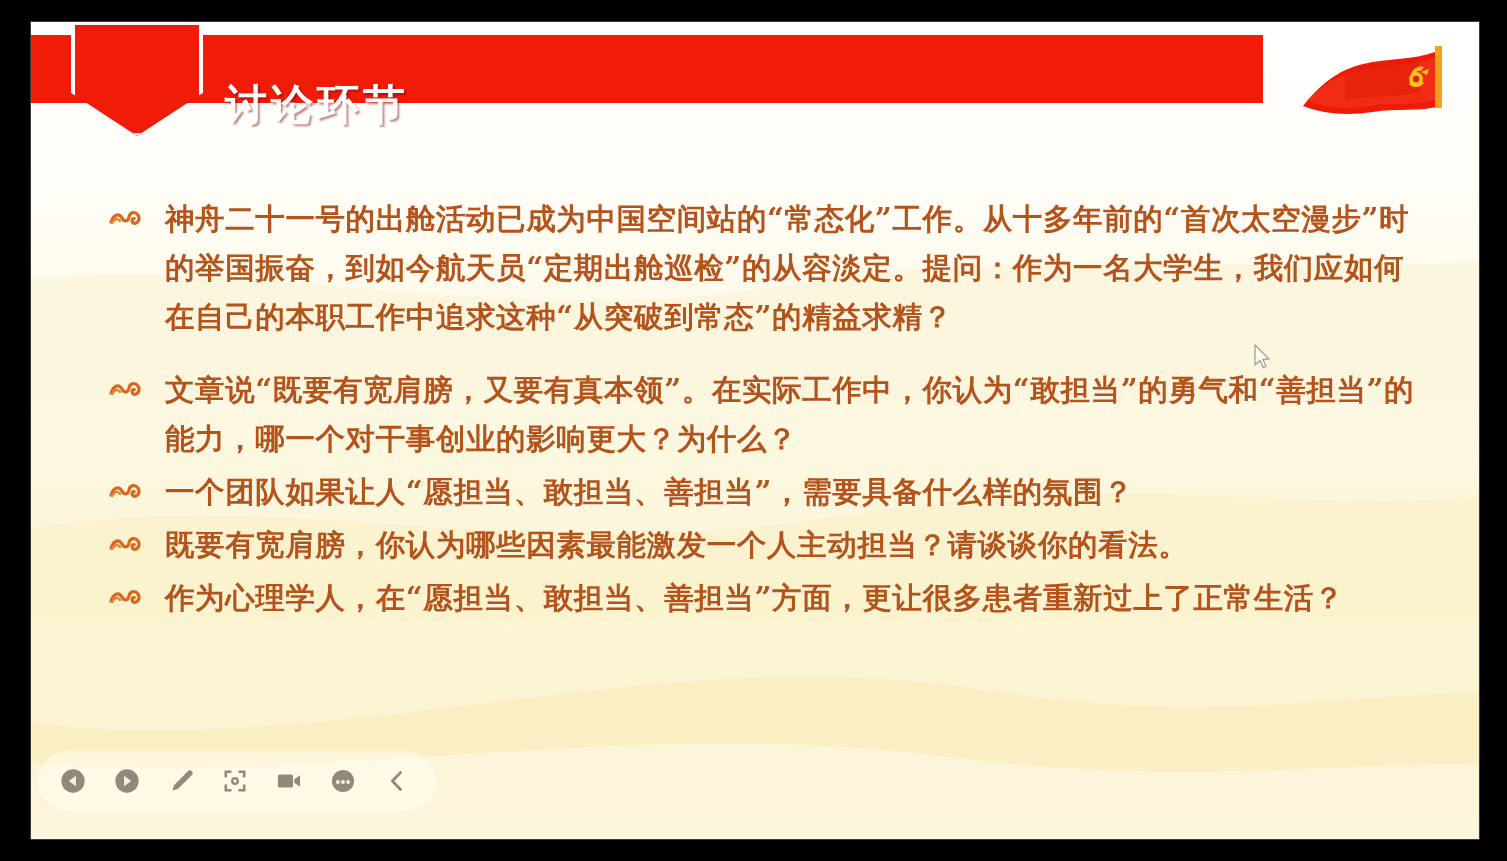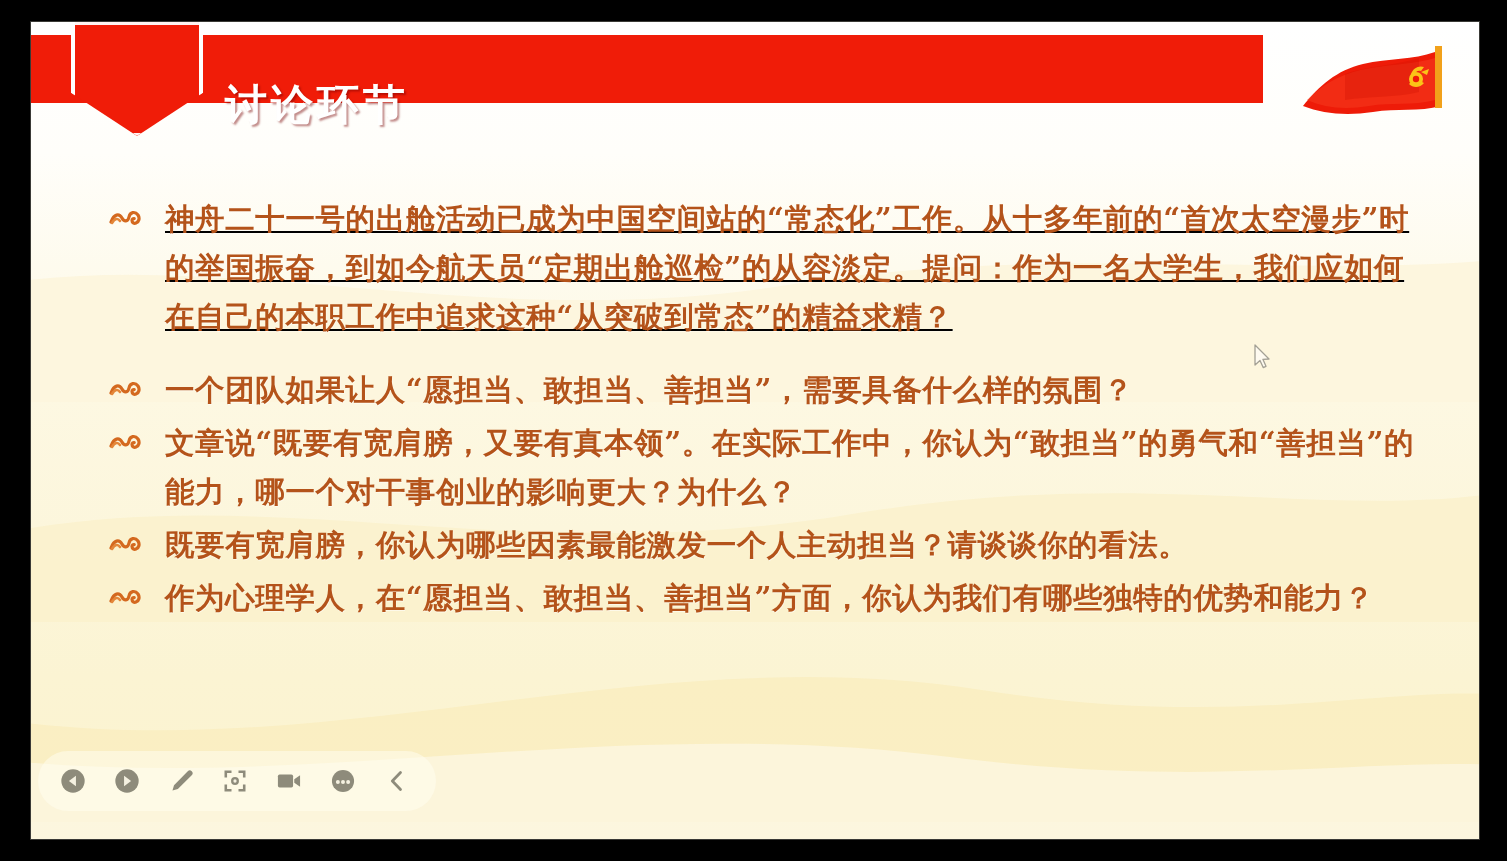--- a/index.html
+++ b/index.html
@@ -144,21 +144,21 @@
   .bullet-text {
     flex: 1 1 auto;
     color: #b4531a;
     font-family: "DejaVu Serif", "Liberation Serif", serif;
     font-weight: bold;
     font-size: 29.5px;
     line-height: 49px;
     letter-spacing: .6px;
     text-shadow: 0.5px 0.5px 0 rgba(255,255,255,.55);
   }
-  .gap-after { margin-bottom: 24px; text-decoration: underline; }
+  .gap-after { margin-bottom: 24px; }
 
   
   #toolbar {
     position: absolute;
     left: 7px;
     bottom: 28px;
     height: 60px;
     padding: 0 22px 0 18px;
     display: flex;
     align-items: center;
@@ -255,51 +255,51 @@
       </div>
 
 
       <div class="bullet-item">
         <span class="bullet-mark">
           <svg viewBox="0 0 34 20">
             <path d="M2,14 C5,6 10,5 13,10 C15,14 19,14 20,9 C21,4 26,3 29,7 C31,10 30,14 27,15 C25,15.8 23,14.6 23,12.6 C23,11.3 24,10.4 25.2,10.6" fill="none" stroke="#d4691f" stroke-width="3.2" stroke-linecap="round"></path>
             <path d="M3,15 C6,10 9,10 11,13" fill="none" stroke="#e4873a" stroke-width="2.6" stroke-linecap="round"></path>
           </svg>
         </span>
+        <span class="bullet-text">文章说“既要有宽肩膀，又要有真本领”。在实际工作中，你认为“敢担当”的勇气和“善担当”的能力，哪一个对干事创业的影响更大？为什么？</span>
+      </div>
+
+      <div class="bullet-item">
+        <span class="bullet-mark">
+          <svg viewBox="0 0 34 20">
+            <path d="M2,14 C5,6 10,5 13,10 C15,14 19,14 20,9 C21,4 26,3 29,7 C31,10 30,14 27,15 C25,15.8 23,14.6 23,12.6 C23,11.3 24,10.4 25.2,10.6" fill="none" stroke="#d4691f" stroke-width="3.2" stroke-linecap="round"></path>
+            <path d="M3,15 C6,10 9,10 11,13" fill="none" stroke="#e4873a" stroke-width="2.6" stroke-linecap="round"></path>
+          </svg>
+        </span>
         <span class="bullet-text">一个团队如果让人“愿担当、敢担当、善担当”，需要具备什么样的氛围？</span>
       </div>
 
       <div class="bullet-item">
         <span class="bullet-mark">
           <svg viewBox="0 0 34 20">
             <path d="M2,14 C5,6 10,5 13,10 C15,14 19,14 20,9 C21,4 26,3 29,7 C31,10 30,14 27,15 C25,15.8 23,14.6 23,12.6 C23,11.3 24,10.4 25.2,10.6" fill="none" stroke="#d4691f" stroke-width="3.2" stroke-linecap="round"></path>
             <path d="M3,15 C6,10 9,10 11,13" fill="none" stroke="#e4873a" stroke-width="2.6" stroke-linecap="round"></path>
           </svg>
         </span>
-        <span class="bullet-text">文章说“既要有宽肩膀，又要有真本领”。在实际工作中，你认为“敢担当”的勇气和“善担当”的能力，哪一个对干事创业的影响更大？为什么？</span>
+        <span class="bullet-text">既要有宽肩膀，你认为哪些因素最能激发一个人主动担当？请谈谈你的看法。</span>
       </div>
 
       <div class="bullet-item">
         <span class="bullet-mark">
           <svg viewBox="0 0 34 20">
             <path d="M2,14 C5,6 10,5 13,10 C15,14 19,14 20,9 C21,4 26,3 29,7 C31,10 30,14 27,15 C25,15.8 23,14.6 23,12.6 C23,11.3 24,10.4 25.2,10.6" fill="none" stroke="#d4691f" stroke-width="3.2" stroke-linecap="round"></path>
             <path d="M3,15 C6,10 9,10 11,13" fill="none" stroke="#e4873a" stroke-width="2.6" stroke-linecap="round"></path>
           </svg>
         </span>
-        <span class="bullet-text">既要有宽肩膀，你认为哪些因素最能激发一个人主动担当？请谈谈你的看法。</span>
-      </div>
-
-      <div class="bullet-item">
-        <span class="bullet-mark">
-          <svg viewBox="0 0 34 20">
-            <path d="M2,14 C5,6 10,5 13,10 C15,14 19,14 20,9 C21,4 26,3 29,7 C31,10 30,14 27,15 C25,15.8 23,14.6 23,12.6 C23,11.3 24,10.4 25.2,10.6" fill="none" stroke="#d4691f" stroke-width="3.2" stroke-linecap="round"></path>
-            <path d="M3,15 C6,10 9,10 11,13" fill="none" stroke="#e4873a" stroke-width="2.6" stroke-linecap="round"></path>
-          </svg>
-        </span>
-        <span class="bullet-text">作为心理学人，在“愿担当、敢担当、善担当”方面，你认为我们有哪些独特的优势和能力？</span>
+        <span class="bullet-text">作为心理学人，在“愿担当、敢担当、善担当”方面，更让很多患者重新过上了正常生活？</span>
       </div>
 
     </div>
 
     <div id="toolbar">
 
       <div class="tb-btn">
         <span>
           <svg viewBox="0 0 24 24">
               <circle cx="12" cy="12" r="10"></circle>

